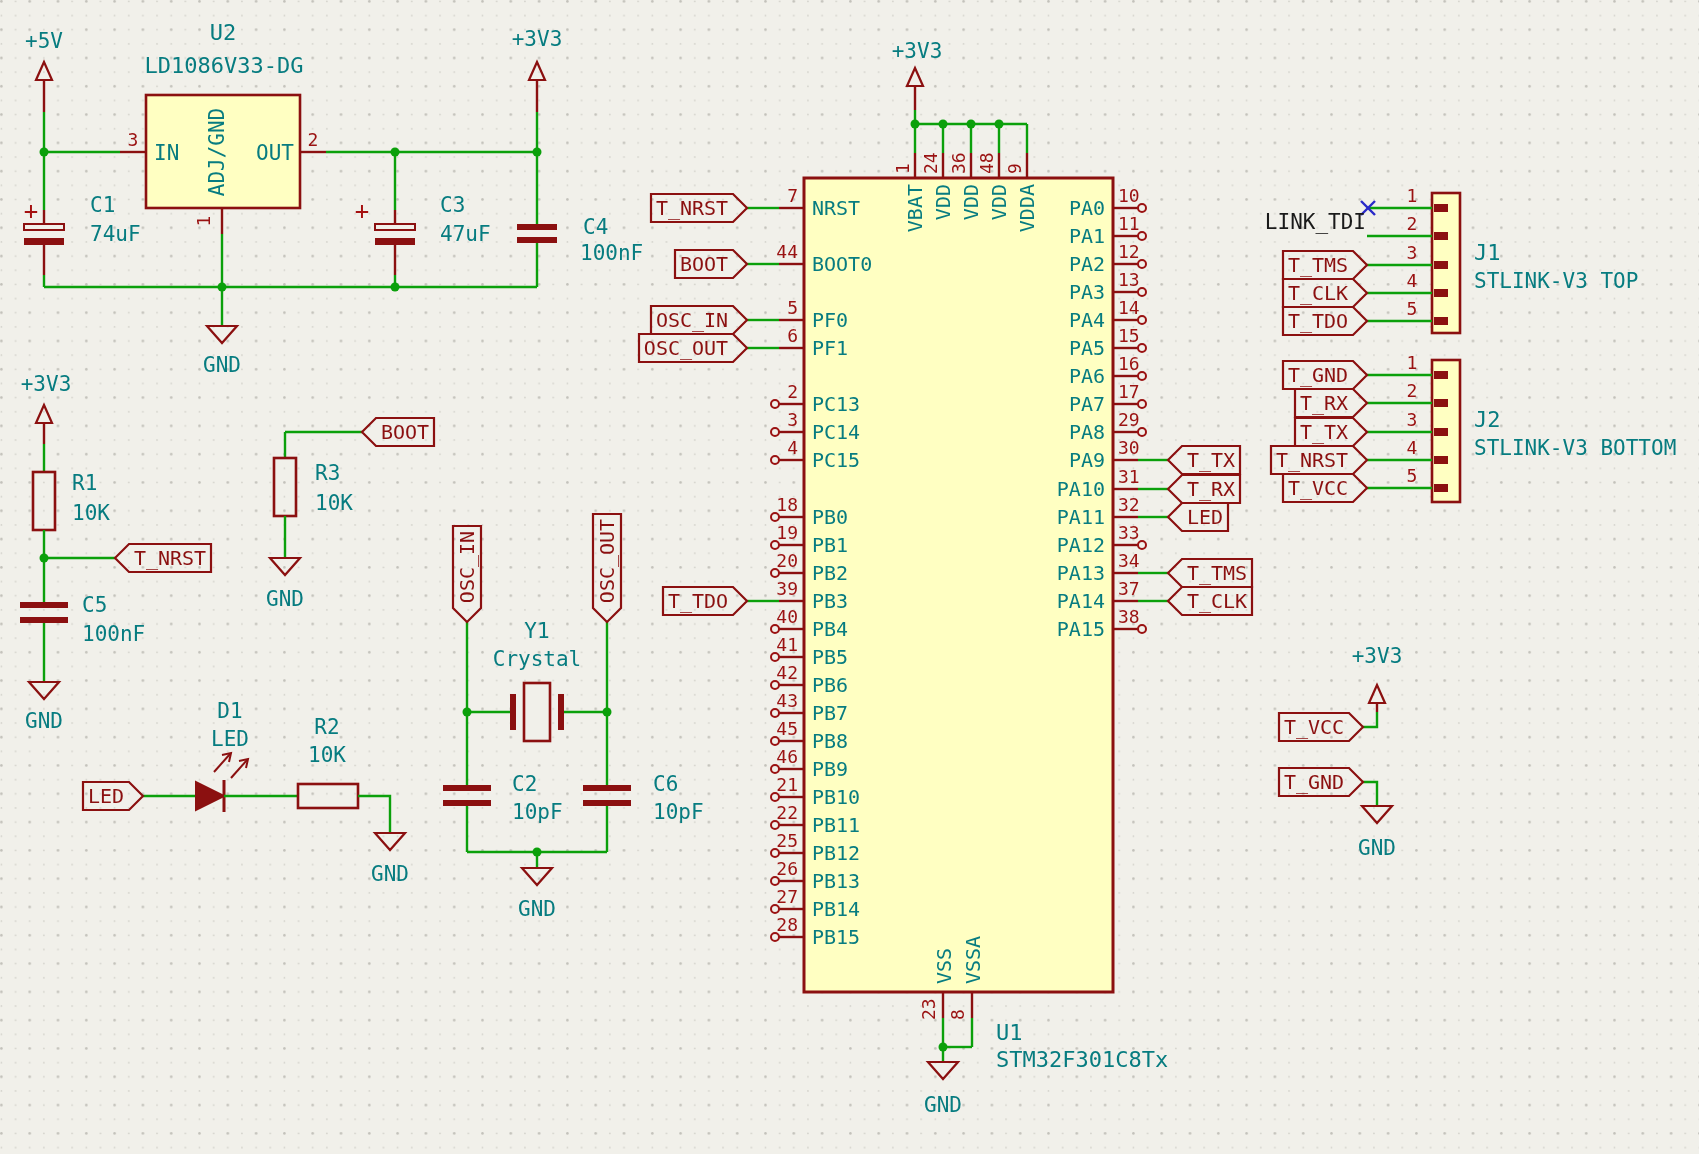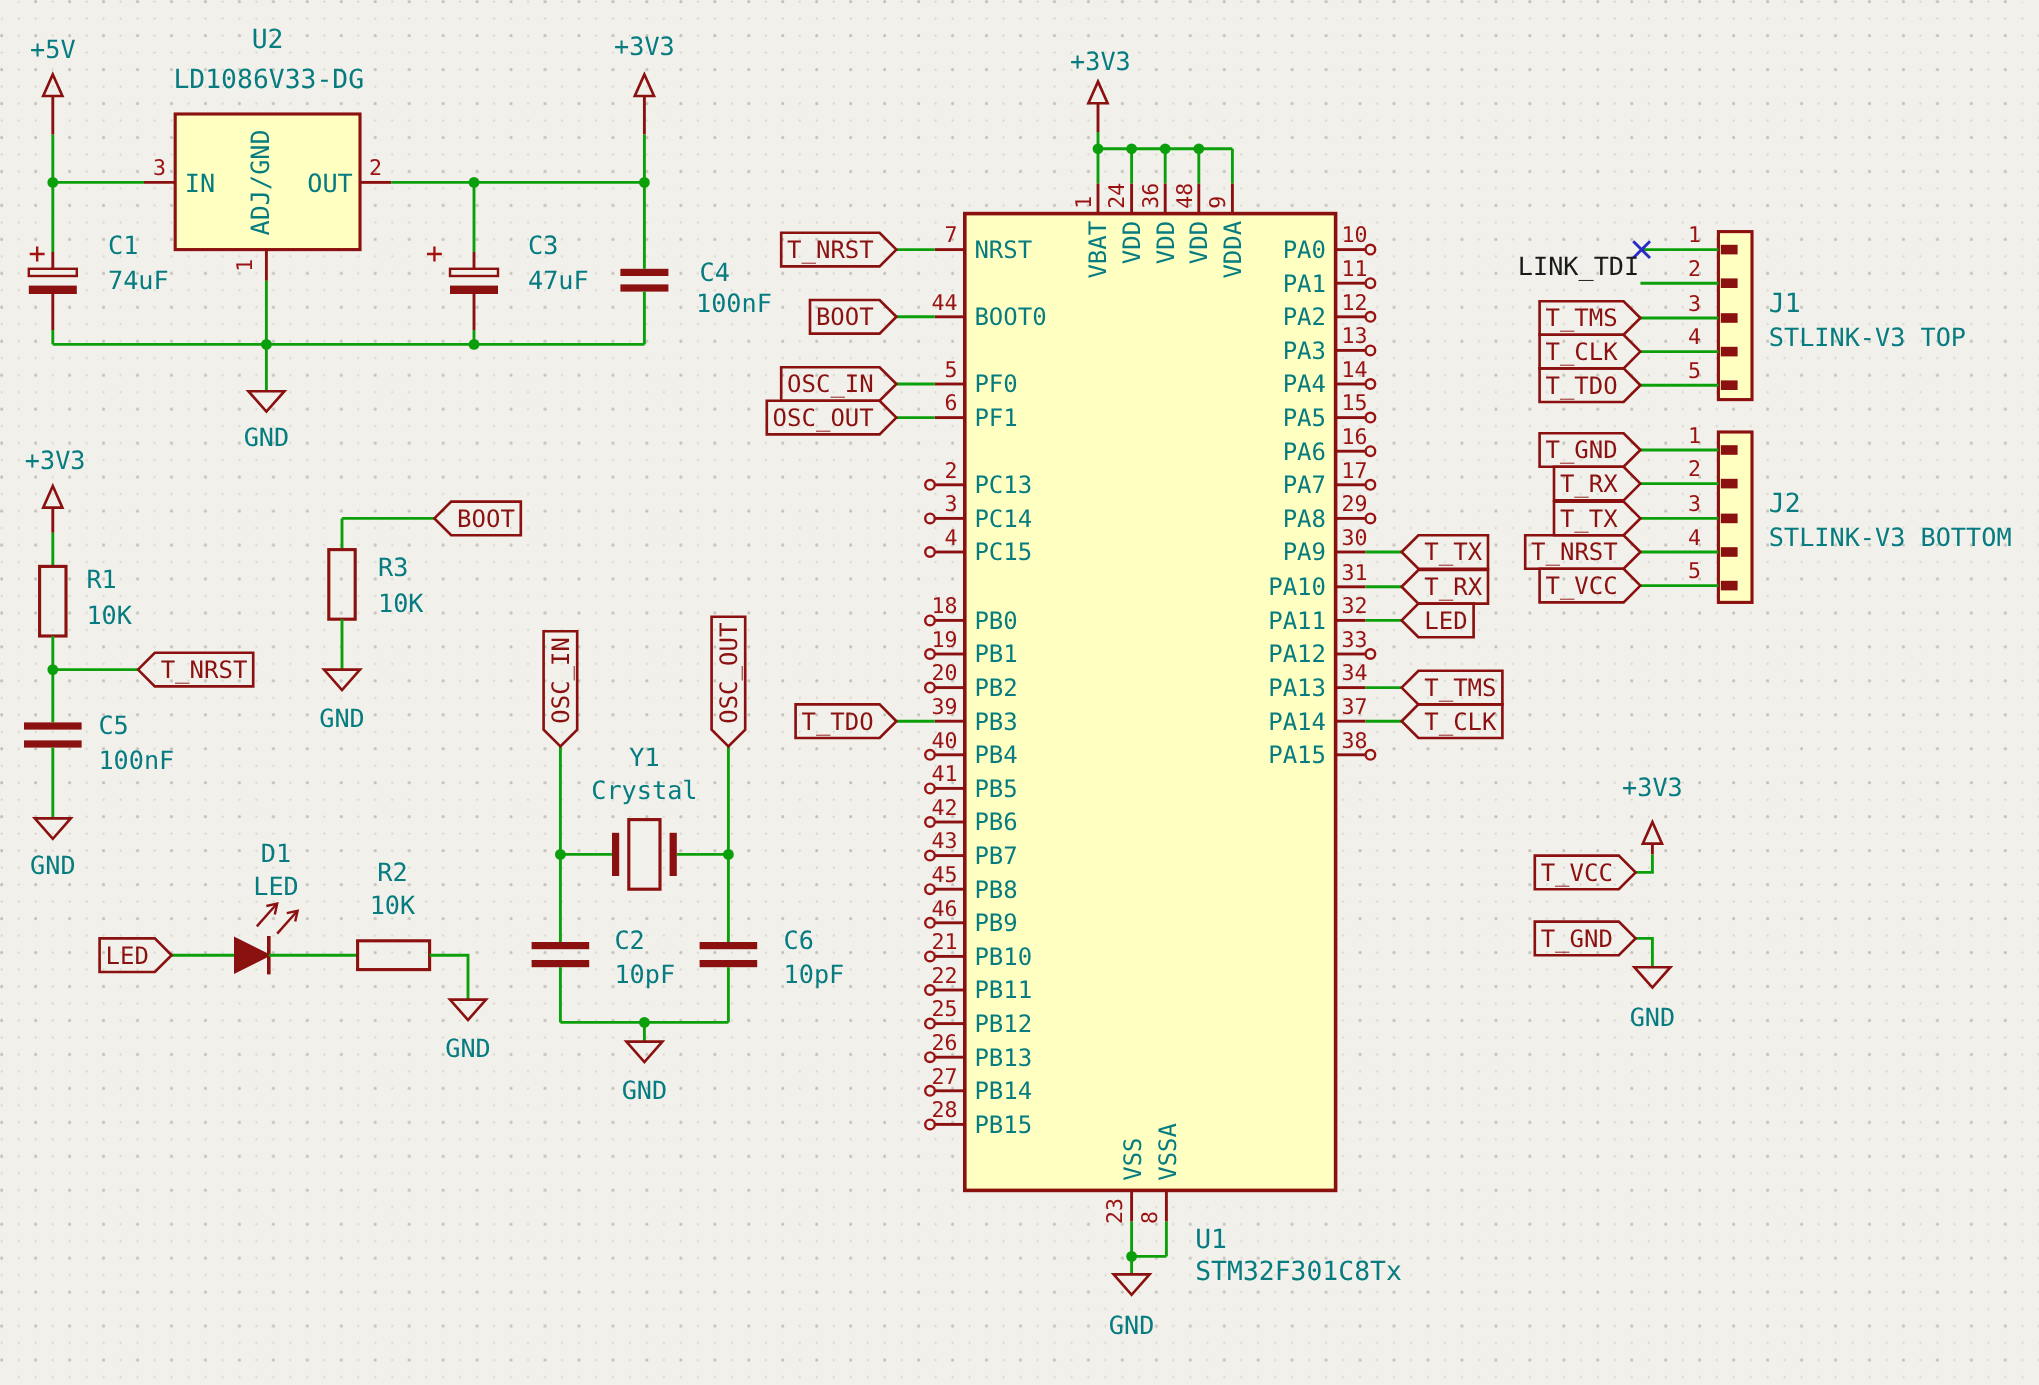--- a/index.html
+++ b/index.html
@@ -1,16 +1,16 @@
 <!DOCTYPE html>
 <html><head>
 <meta charset="utf-8">
 <style>
   html,body{margin:0;padding:0;background:#F1F0EA;}
-  .page{position:relative;width:1699px;height:1154px;overflow:hidden;border-radius:22px;}
+  .page{position:relative;width:1699px;height:1154px;overflow:hidden;}
   svg{display:block;}
   text{font-family:"DejaVu Sans Mono","Liberation Mono",monospace;}
   .teal{fill:#077C80;}
   .num{fill:#9A1212;}
   .lab{fill:#8B1010;}
   .t18{font-size:18px;}
   .t20{font-size:20px;}
   .t21{font-size:21px;}
   .t22{font-size:22px;}
   .t24{font-size:24px;}

